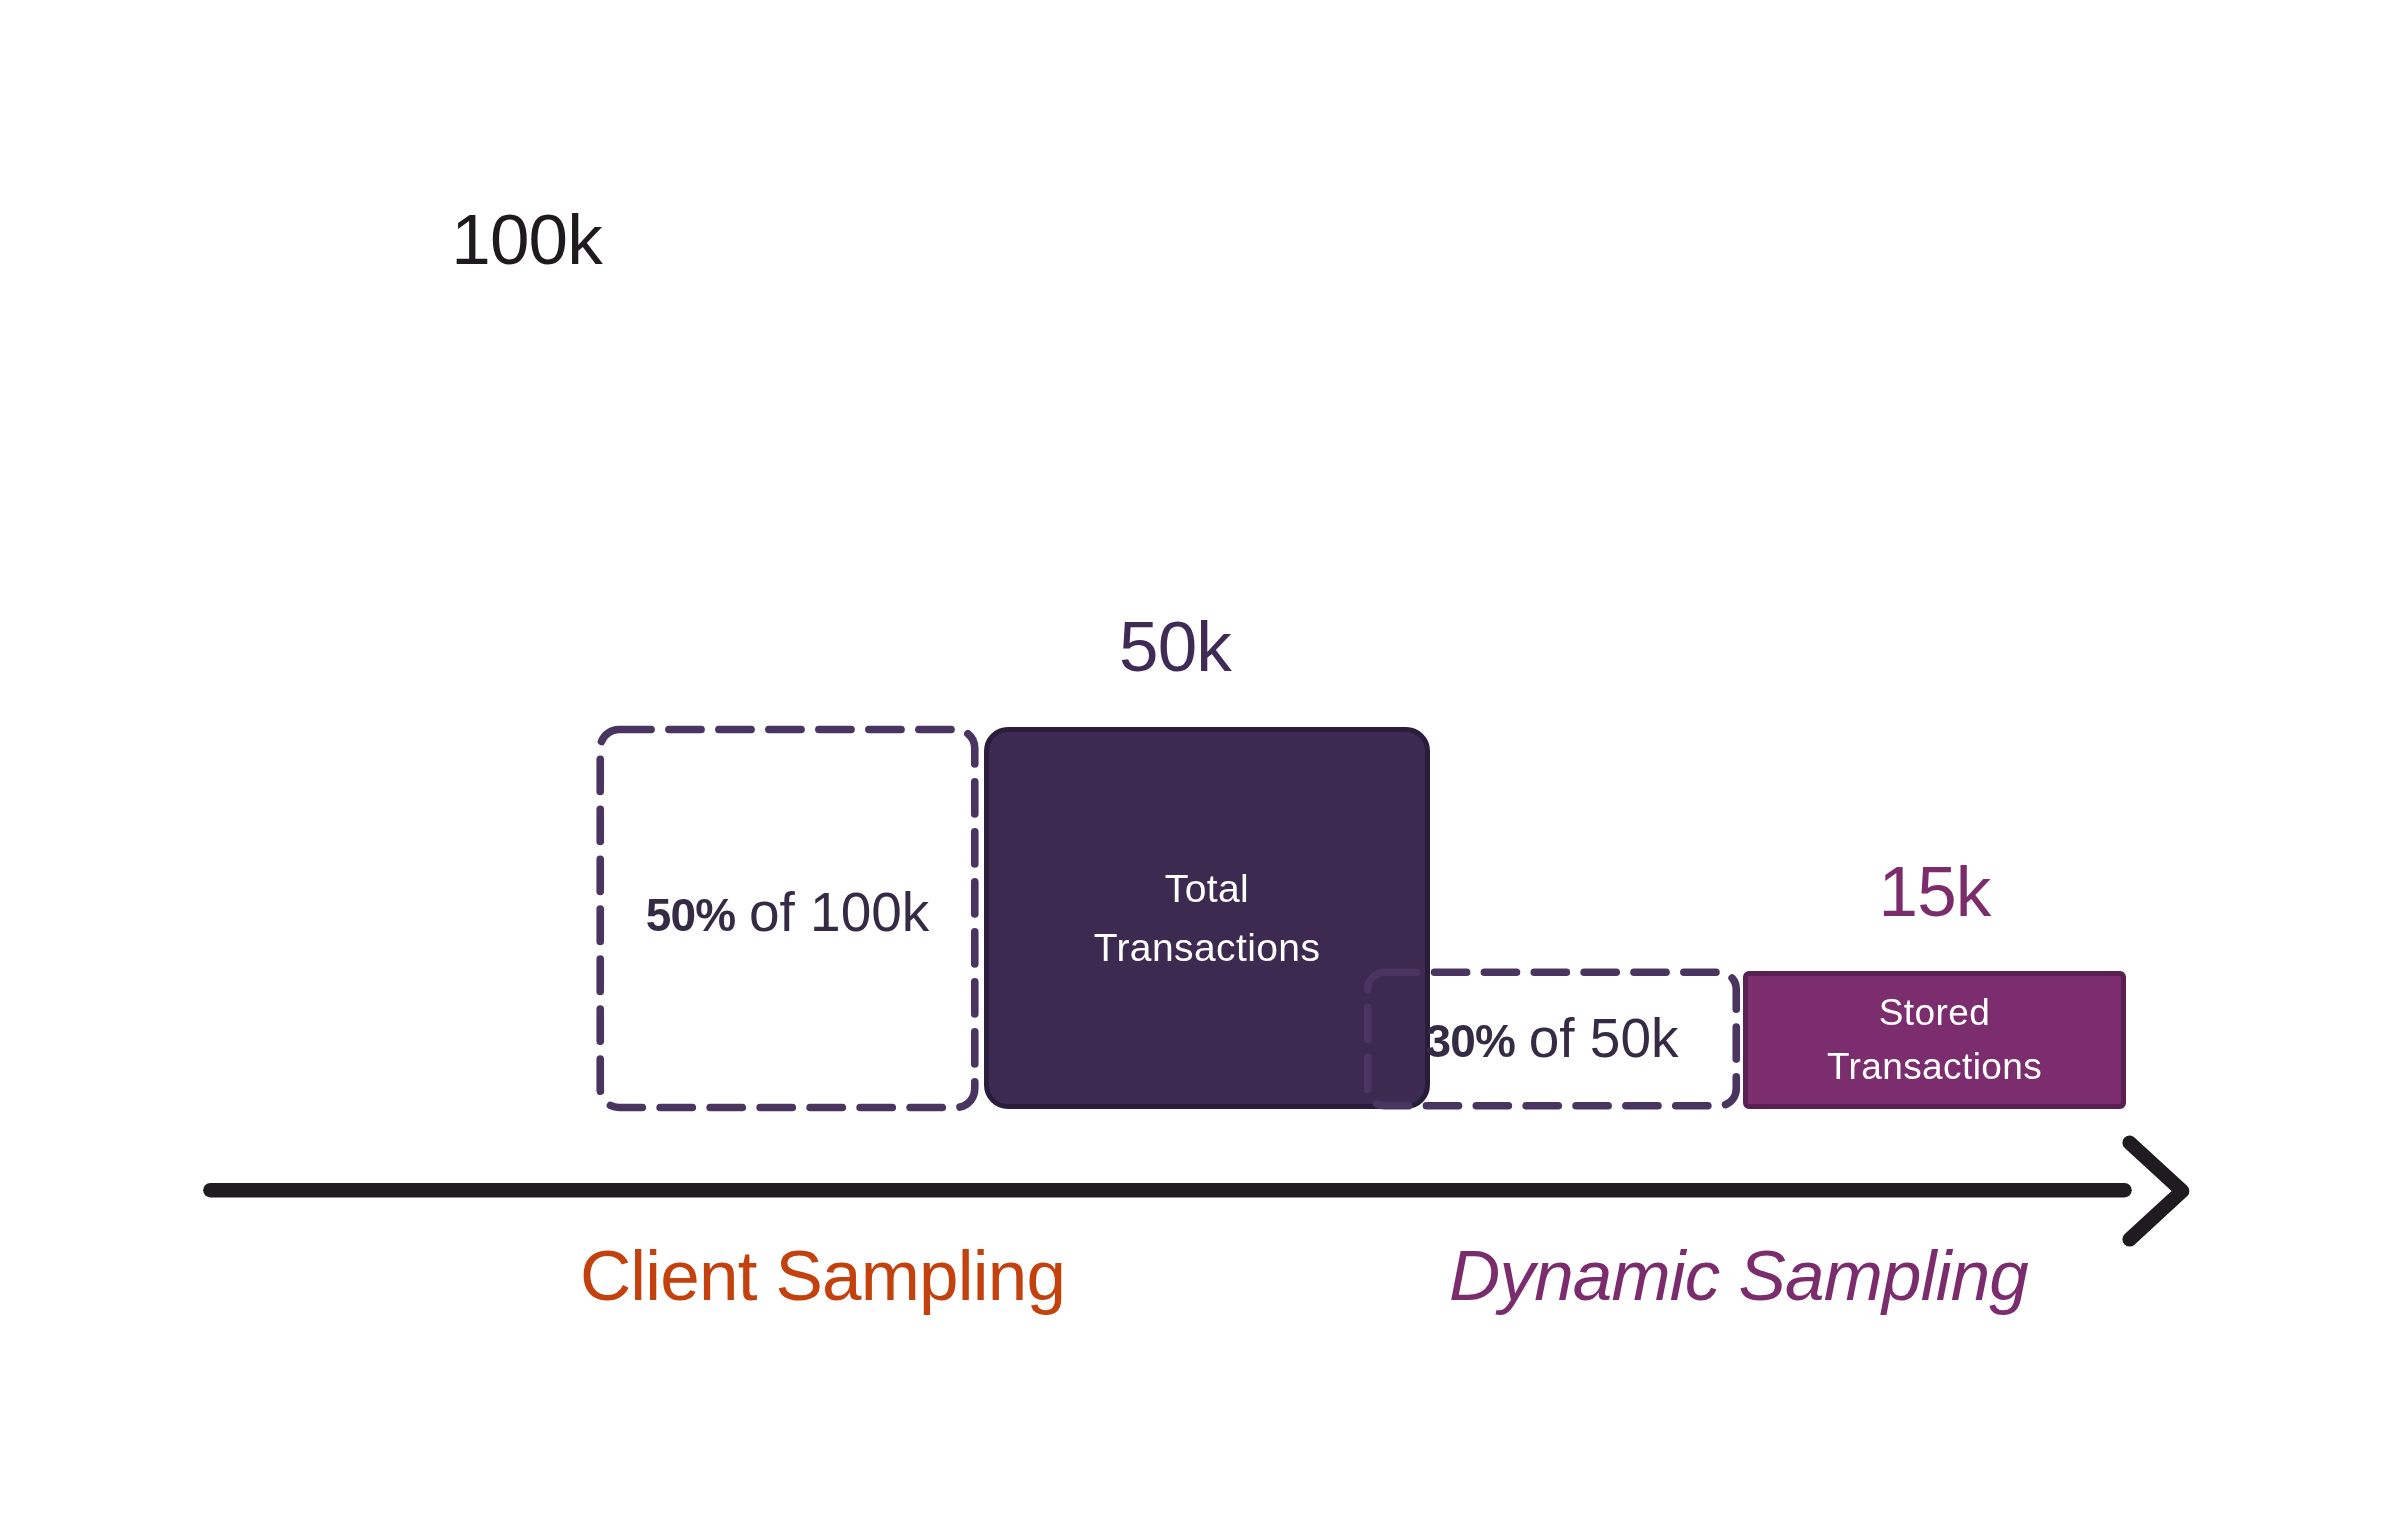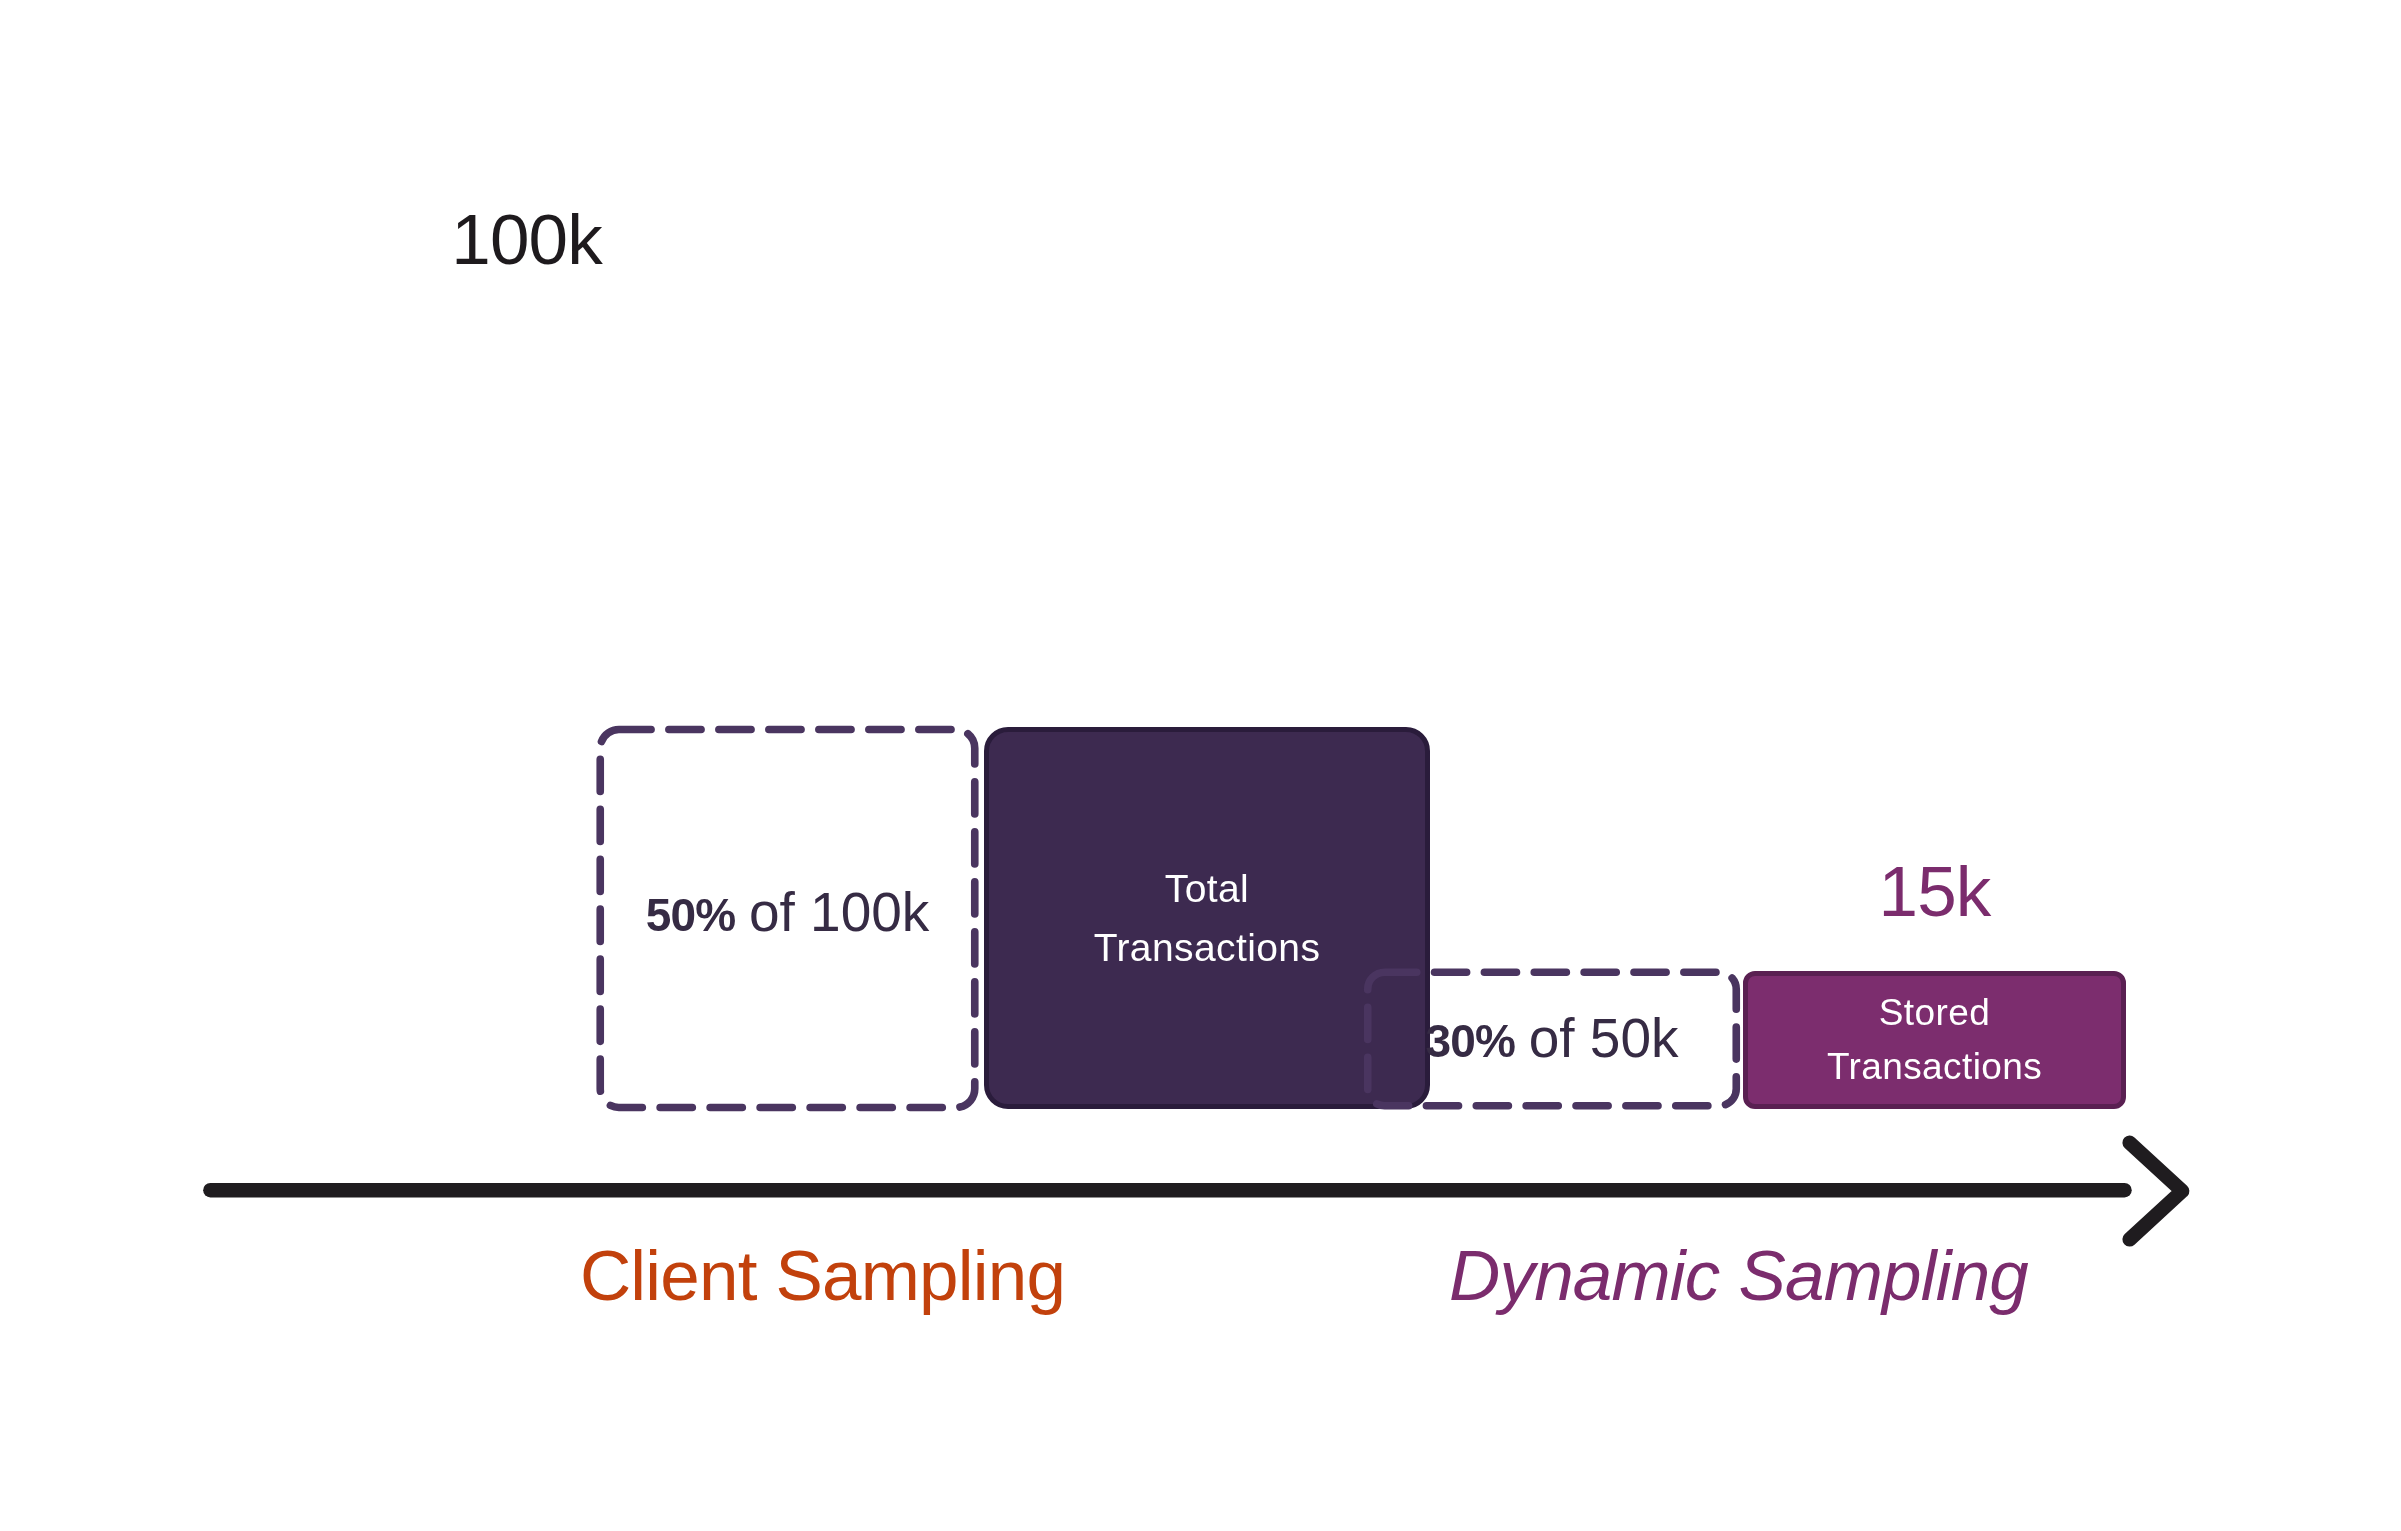--- a/index.html
+++ b/index.html
@@ -35,21 +35,21 @@
   .bar {
     position: absolute;
     box-sizing: border-box;
     border: 5.1px solid;
     display: flex;
     align-items: center;
     justify-content: center;
   }
   .bar-1 { left: 220px;  top: 320px;  width: 382px; height: 789px; border-radius: 24px; }
   .bar-2 { left: 984px; top: 727px;  width: 446px; height: 382px; border-radius: 24px; }
-  .bar-3 { left: 1743px; top: 971px; width: 383px; height: 138px; border-radius: 12px; }
+  .bar-3 { left: 1743px; top: 971px; width: 383px; height: 138px; border-radius: 6px; }
 
   .bar-text {
     text-align: center;
     font-size: 39px;
     line-height: 59px;
     font-weight: 400;
     letter-spacing: 0.4px;
   }
   .bar-3 .bar-text { font-size: 37px; line-height: 54px; }
   .bar-text .line { display: block; }
@@ -86,20 +86,21 @@
   }
   .axis-left  { left: 517px;  width: 611px; }
   .axis-right { left: 1433px; width: 611px; font-style: italic; }
 </style>
 </head>
 <body>
 
 <div class="canvas" style="background: rgb(255, 255, 255);">
 
   <div class="val val-1" style="color: rgb(30, 26, 29); text-align: right;">100k</div>
+  <div class="val val-2" style="color: rgb(63, 43, 85);">50k</div>
   <div class="val val-3" style="color: rgb(123, 44, 109);">15k</div>
 
 
   <svg class="dash dash-1" width="383" height="387" viewBox="0 0 452 456">
     <rect x="5" y="5" width="442" height="446" rx="22" fill="none" stroke-width="9" stroke-linecap="round" stroke-dasharray="38 21" stroke="#4A3560"></rect>
   </svg>
   <div class="pct pct-1" style="color: rgb(54, 43, 68);">
     <span class="pct-big">50%</span><span class="pct-of">of 100k</span>
   </div>
 

